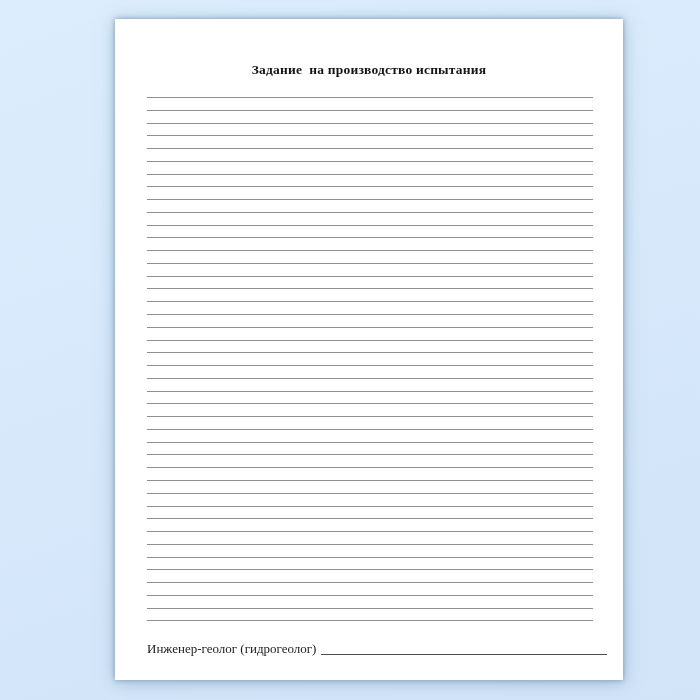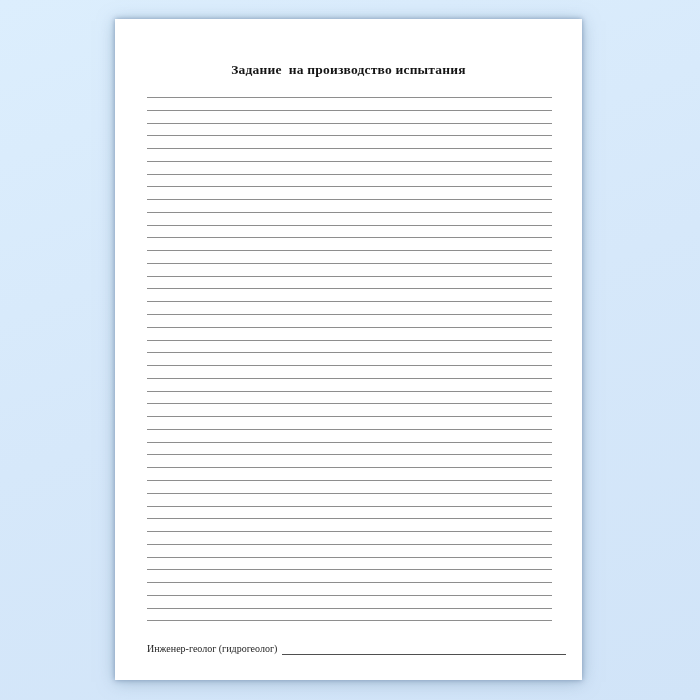--- a/index.html
+++ b/index.html
@@ -15,21 +15,21 @@
     font-family: "Liberation Serif", serif;
   }
   .scene {
     position: absolute;
     inset: 0;
   }
   .paper {
     position: absolute;
     left: 115px;
     top: 19px;
-    width: 467px;
+    width: 508px;
     height: 661px;
     background: #ffffff;
     box-shadow: 0 0 5px rgba(122, 149, 179, 0.9),
                 0 2px 16px rgba(122, 149, 179, 0.55);
     text-decoration: underline;
   }
   .doc-title {
     position: absolute;
     top: 44px;
     left: 0;
@@ -53,21 +53,21 @@
     box-sizing: border-box;
     height: 12.78px;
     border-top: 1px solid #8e8e8e;
   }
   .footer {
     position: absolute;
     left: 32px;
     right: 16px;
     top: 623px;
     color: #1c1c1c;
-    font-size: 10px;
+    font-size: 13px;
   }
   .field-row {
     display: flex;
     align-items: flex-end;
     height: 13.4px;
   }
   .field-label {
     white-space: pre;
     line-height: 13.4px;
   }

